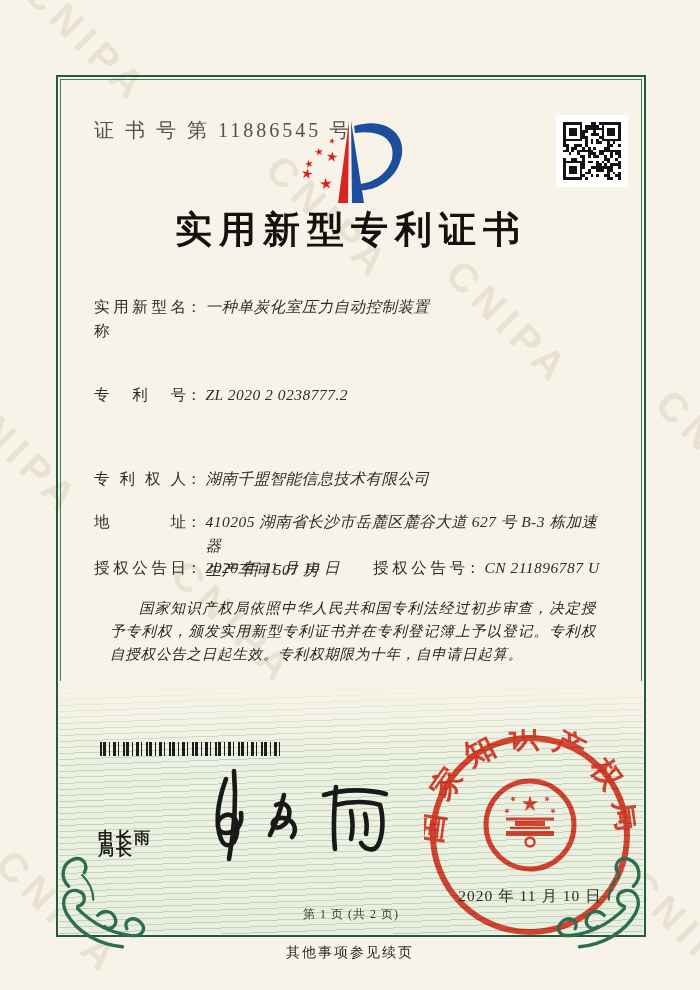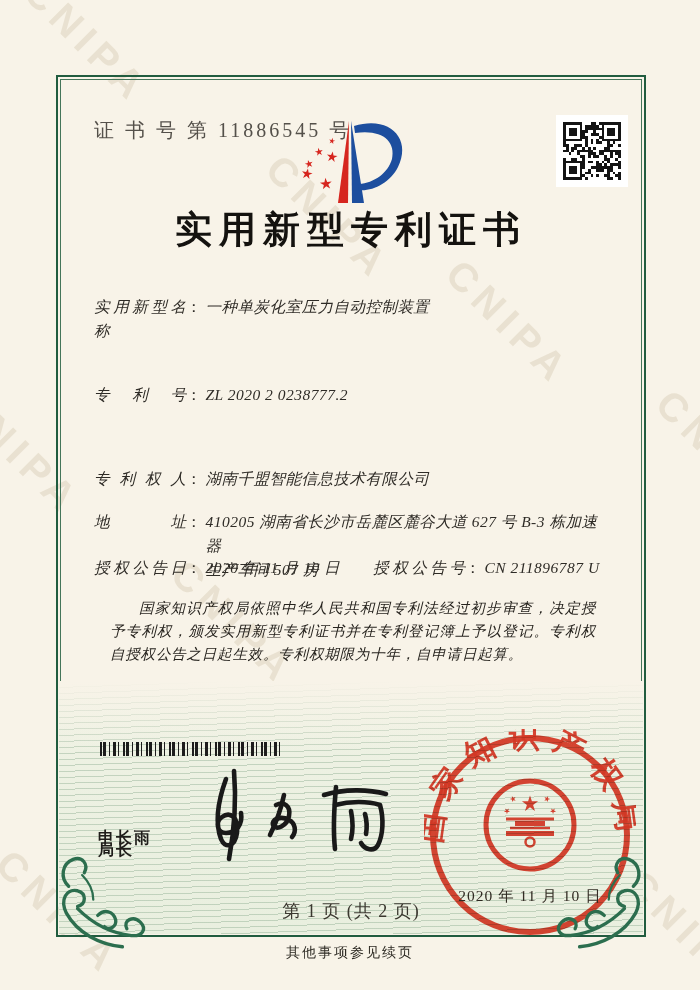--- a/index.html
+++ b/index.html
@@ -13,21 +13,21 @@
   .cert{position:absolute;left:56px;top:75px;width:586px;height:858px;border:2px solid #215c3f;}
   .cert-inner{position:absolute;inset:2px;border:1px solid #44755a;pointer-events:none;}
   .cert-no{position:absolute;left:36px;top:40px;font-size:20px;letter-spacing:3px;color:#54504a;}
   .logo{position:absolute;left:240px;top:18px;width:135px;height:112px;}
   .qr{position:absolute;left:498px;top:38px;width:72px;height:72px;background:#fff;
       display:flex;align-items:center;justify-content:center;}
   .qr svg{width:58px;height:58px;}
   .title{position:absolute;left:0;top:128px;width:100%;text-align:center;
          font-size:37px;font-weight:bold;letter-spacing:7px;color:#14120f;}
   .row{position:absolute;left:36px;right:30px;font-size:15.5px;line-height:24px;}
-  .lab{display:inline-block;width:92px;text-align:justify;text-align-last:justify;vertical-align:top;font-style:italic;}
+  .lab{display:inline-block;width:92px;text-align:justify;text-align-last:justify;vertical-align:top;}
   .colon{display:inline-block;vertical-align:top;}
   .val{display:inline-block;vertical-align:top;white-space:pre-line;max-width:400px;letter-spacing:0.5px;font-style:italic;}
   .pair2{position:absolute;left:279px;top:0;}
   .body-text{position:absolute;left:36px;right:32px;top:504px;font-size:14.5px;line-height:23px;
              text-align:justify;font-style:italic;letter-spacing:0.8px;color:#26231e;}
   .body-text p{margin:16px;text-indent:2em;font-style:italic;}
   
   .wave{position:absolute;left:1px;right:1px;bottom:1px;height:253px;
         background:
           linear-gradient(180deg,#f8f3e8 0px,rgba(248,243,232,0) 70px),
@@ -37,21 +37,21 @@
         background:repeating-linear-gradient(90deg,
           #1d1d1d 0 2px,transparent 2px 3px,#1d1d1d 3px 6px,transparent 6px 9px,
           #1d1d1d 9px 10px,transparent 10px 13px,#1d1d1d 13px 16px,transparent 16px 18px,
           #1d1d1d 18px 19px,transparent 19px 23px);}
   .director{position:absolute;left:40px;font-family:"Liberation Sans","DejaVu Sans",sans-serif;
             font-weight:600;font-size:16px;color:#1f1d1a;letter-spacing:2px;}
   .sig{position:absolute;left:130px;top:688px;width:210px;height:100px;}
   .seal{position:absolute;left:366px;top:652px;width:212px;height:212px;mix-blend-mode:multiply;}
   .flourish{position:absolute;width:112px;height:112px;}
   .page-num{position:absolute;left:0;bottom:12px;width:100%;text-align:center;
-            font-size:18px;color:#3a372f;letter-spacing:1px;}
+            font-size:12px;color:#3a372f;letter-spacing:1px;}
   .footer-note{position:absolute;left:0;top:944px;width:100%;text-align:center;
                font-size:14px;letter-spacing:2px;color:#2e2b24;}
 </style>
 </head>
 <body>
 
 <div class="page">
 
   <div class="wm" style="left:8px;top:18px;">CNIPA</div>
   <div class="wm" style="left:250px;top:195px;">CNIPA</div>

